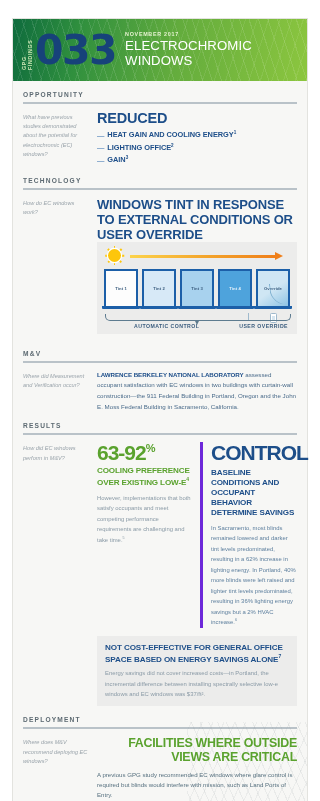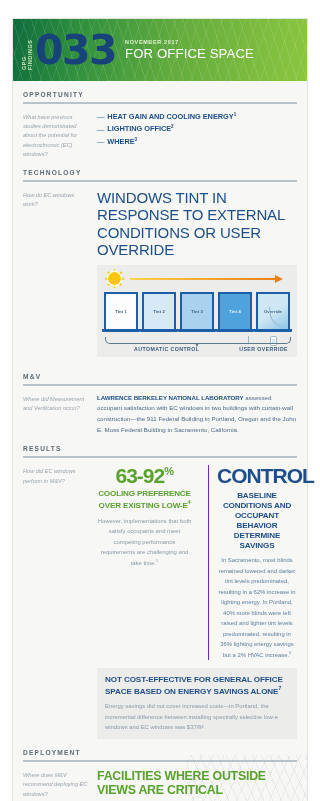--- a/index.html
+++ b/index.html
@@ -102,22 +102,22 @@
   .bullets li {
     color: #1d4e89; font-size: 7.4px; font-weight: bold;
     letter-spacing: -.05px; line-height: 1.62;
     display: flex; align-items: baseline; gap: 3px;
   }
   .dash { color: #6f98c4; font-weight: bold; }
   sup { font-size: .62em; vertical-align: super; }
 
   
   .tech-title {
-    color: #1d4e89; font-size: 15px; font-weight: normal;
-    line-height: 1.16; letter-spacing: -.15px; margin-bottom: 6px;
+    color: #1d4e89; font-size: 13px; font-weight: bold;
+    line-height: 1.16; letter-spacing: -.15px; 
   }
   .diagram {
     position: relative;
     background: #ececeb;
     height: 92px;
     padding: 6px 7px 4px 7px;
     margin-bottom: 6px;
   }
   .sunrow { position: relative; height: 21px; }
   .sun {
@@ -213,25 +213,25 @@
     border-left: 1.2px solid #9fb9cc;
   }
 
   
   .mv-text {
     color: #4a6b8a; font-size: 6.2px; line-height: 1.72;
   }
   .mv-text b { color: #1d4e89; font-weight: bold; letter-spacing: -.05px; }
 
   
-  .res-grid { display: flex; gap: 16px; text-align: center; }
+  .res-grid { display: flex; gap: 8px; }
   .res-left { width: 95px; flex: 0 0 95px; }
   .res-right {
     flex: 1; min-width: 0;
-    border-left: 1px solid #6d28d9; padding-left: 8px;
+    border-left: 3px solid #6d28d9; padding-left: 8px;
   }
   .stat-green {
     color: #5aa22e; font-size: 21px; font-weight: bold;
     letter-spacing: -1px; line-height: 1;
   }
   .stat-green .pct { font-size: 11px; vertical-align: super; letter-spacing: -.5px; }
   .sub-green {
     color: #5aa22e; font-size: 8.1px; font-weight: bold;
     line-height: 1.22; margin-top: 3px; letter-spacing: -.15px;
   }
@@ -267,63 +267,64 @@
   .dep-bg {
     position: absolute; right: -10px; top: -14px; width: 120px; height: 110px;
     background:
       repeating-linear-gradient(66deg, rgba(140,150,155,.13) 0 1px, transparent 1px 8px),
       repeating-linear-gradient(-66deg, rgba(140,150,155,.11) 0 1px, transparent 1px 10px);
     pointer-events: none;
   }
   .dep-title {
     position: relative;
     color: #5aa22e; font-size: 12.4px; font-weight: bold;
-    line-height: 1.13; letter-spacing: -.25px; margin-bottom: 5px;
+    line-height: 1.13; letter-spacing: -.25px; margin-bottom: 5px; text-align: right;
   }
   .dep-p {
     position: relative;
     color: #56707f; font-size: 6.1px; line-height: 1.72; margin-bottom: 5px;
   }
 </style>
 </head>
 <body>
 
 <div class="page">
  <div class="sheet">
 
   <div class="banner">
     <div class="mesh"></div>
     <div class="verttag">GPG FINDINGS</div>
     <div class="issue">033</div>
     <div class="titles">
       <div class="date">NOVEMBER 2017</div>
       <div class="maintitle">
-        <div>FOR OFFICE SPACE</div>
+        <div>ELECTROCHROMIC WINDOWS</div>
       </div>
     </div>
   </div>
 
   <div class="section">
     <div class="sec-head">OPPORTUNITY</div>
     <div class="rule"></div>
     <div class="row">
       <div class="qcol">What have previous studies demonstrated about the potential for electrochromic (EC) windows?</div>
       <div class="ccol">
+        <div class="big-blue">REDUCED</div>
         <ul class="bullets">
           <li>
             <span class="dash">—</span>
             <span><span>HEAT GAIN AND COOLING ENERGY</span><sup>1</sup></span>
           </li>
           <li>
             <span class="dash">—</span>
             <span><span>LIGHTING OFFICE</span><sup>2</sup></span>
           </li>
           <li>
             <span class="dash">—</span>
-            <span><span>WHERE</span><sup>3</sup></span>
+            <span><span>GAIN</span><sup>3</sup></span>
           </li>
         </ul>
       </div>
     </div>
   </div>
 
   <div class="section">
     <div class="sec-head">TECHNOLOGY</div>
     <div class="rule"></div>
     <div class="row">

